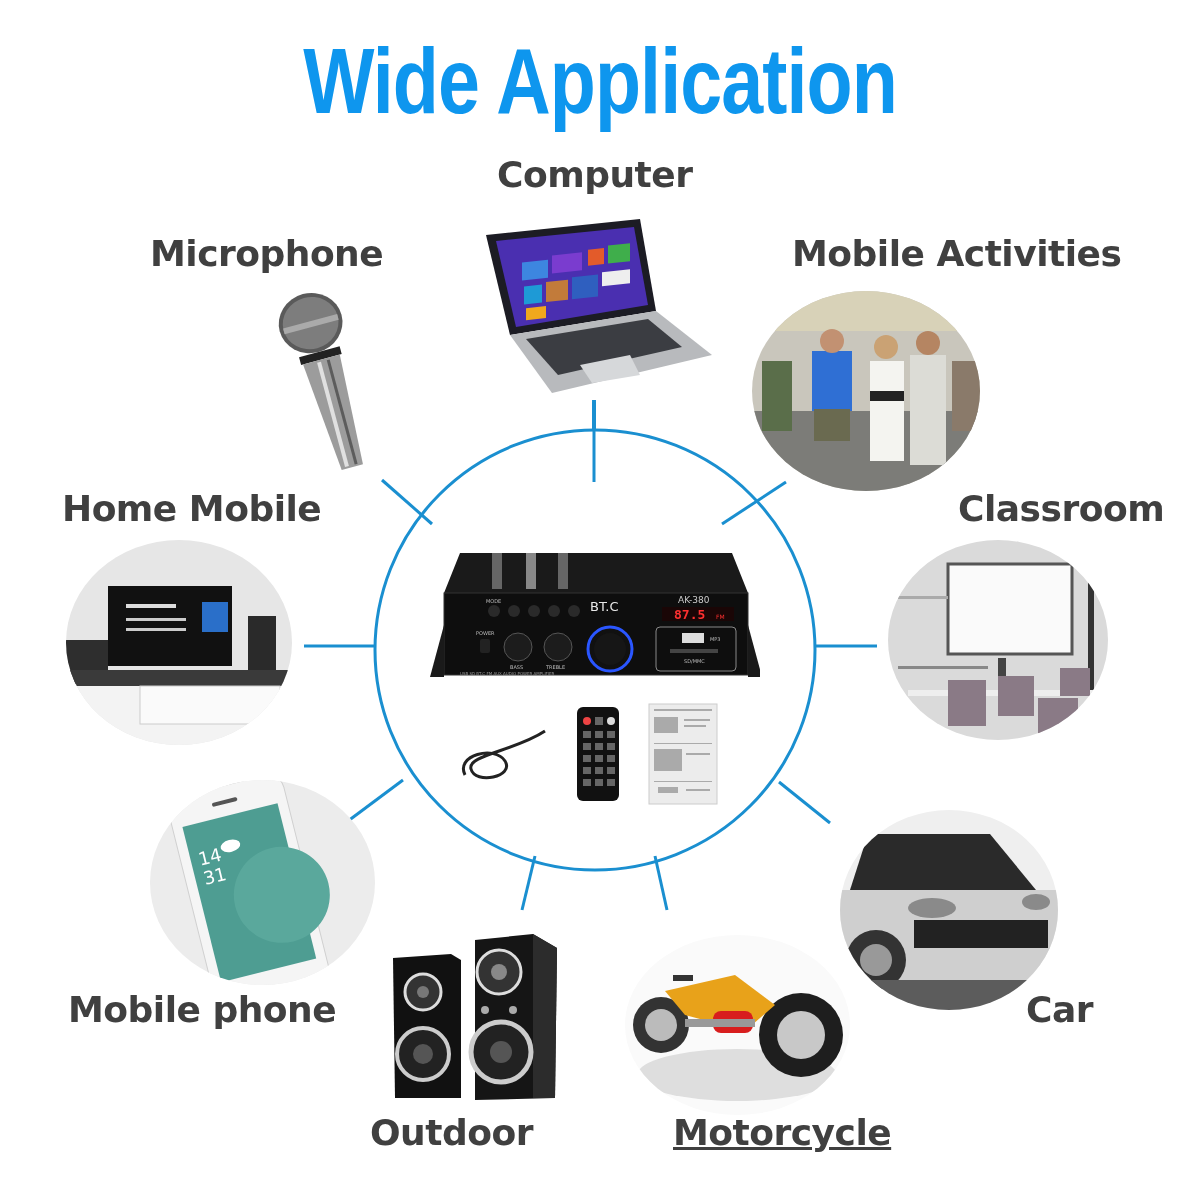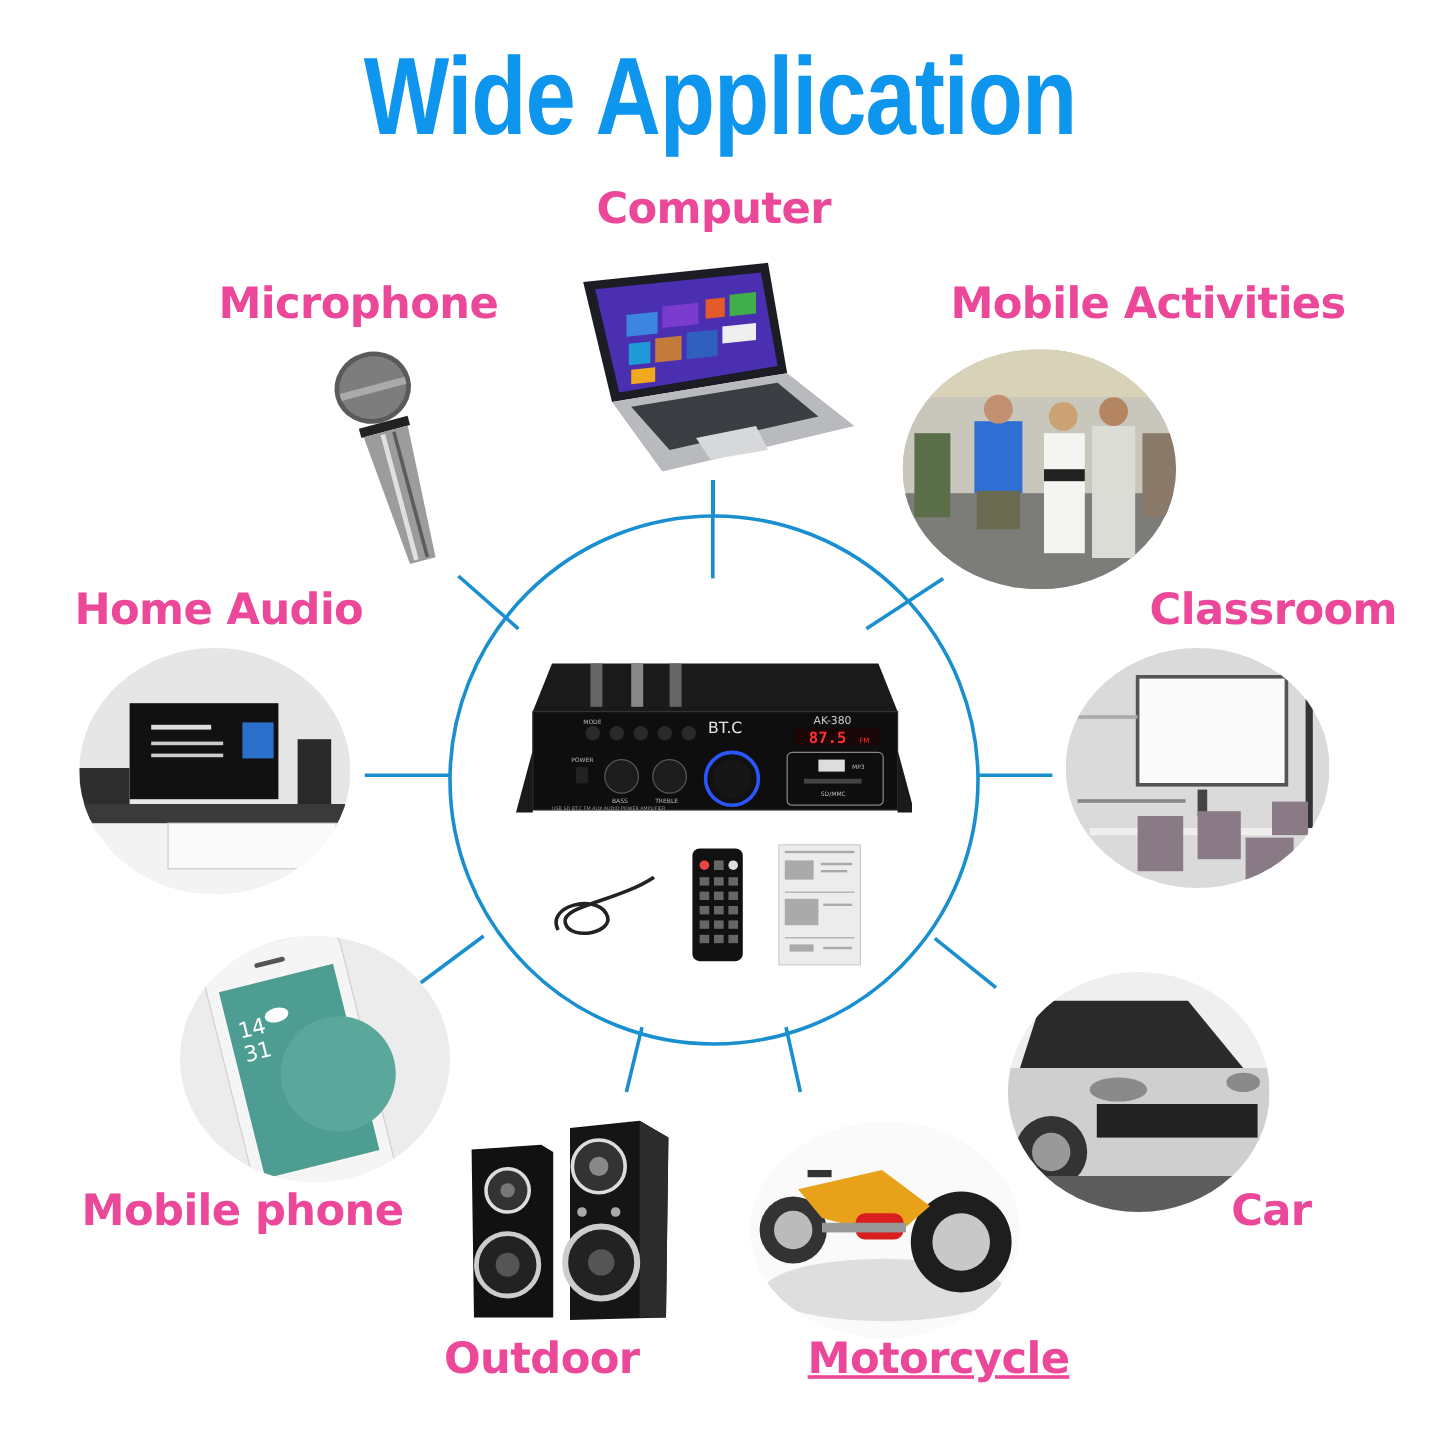--- a/index.html
+++ b/index.html
@@ -10,21 +10,21 @@
     }
     .title {
       position: absolute; left: 0; top: 28px; width: 1200px; text-align: center;
       font-family: "Liberation Sans", sans-serif; font-weight: 900;
       font-size: 82px; line-height: 96px; color: #0e96ee;
       transform: scaleX(0.92) scaleY(1.12); transform-origin: center top;
       letter-spacing: -1px;
     }
     .label {
       position: absolute; font-family: "DejaVu Sans", sans-serif;
-      font-weight: bold; font-size: 36px; color: #ec4899;
+      font-weight: bold; font-size: 36px; color: #404040;
       white-space: nowrap; line-height: 42px; letter-spacing: -0.5px;
     }
     svg.diagram { position: absolute; left: 0; top: 0; }
     .photo {
       position: absolute; border-radius: 50%; overflow: hidden;
     }
     .photo svg { display: block; }
   </style>
 </head>
 <body>
@@ -53,23 +53,23 @@
   <line x1="722" y1="524" x2="786" y2="482" stroke="#1a8fd0" stroke-width="3"></line>
   <line x1="304" y1="646" x2="375" y2="646" stroke="#1a8fd0" stroke-width="3"></line>
   <line x1="815" y1="646" x2="877" y2="646" stroke="#1a8fd0" stroke-width="3"></line>
   <line x1="344" y1="824" x2="403" y2="780" stroke="#1a8fd0" stroke-width="3"></line>
   <line x1="779" y1="782" x2="830" y2="823" stroke="#1a8fd0" stroke-width="3"></line>
   <line x1="535" y1="856" x2="522" y2="910" stroke="#1a8fd0" stroke-width="3"></line>
   <line x1="655" y1="856" x2="667" y2="910" stroke="#1a8fd0" stroke-width="3"></line>
 </svg>
 
 <div class="label" style="left:497px; top:154px;">Computer</div>
-<div class="label" style="left:150px; top:233px;margin-left:32px;">Microphone</div>
+<div class="label" style="left:150px; top:233px;">Microphone</div>
 <div class="label" style="left:792px; top:233px;">Mobile Activities</div>
-<div class="label" style="left:62px; top:488px;">Home Audio</div>
+<div class="label" style="left:62px; top:488px;">Home Mobile</div>
 <div class="label" style="left:958px; top:488px;">Classroom</div>
 <div class="label" style="left:68px; top:989px;">Mobile phone</div>
 <div class="label" style="left:1026px; top:989px;">Car</div>
 <div class="label" style="left:370px; top:1112px;">Outdoor</div>
 <div class="label" style="left:673px; top:1112px;text-decoration:underline;">Motorcycle</div>
 
 <svg style="position:absolute; left:480px; top:215px;" width="240" height="180">
   <polygon points="6,20 160,4 176,96 30,120" fill="#1c1c24"></polygon>
   <polygon points="16,26 154,12 168,90 36,112" fill="#4a2fb0"></polygon>
   <rect x="42" y="52" width="26" height="18" fill="#3d86e0" transform="skewY(-6)"></rect>

